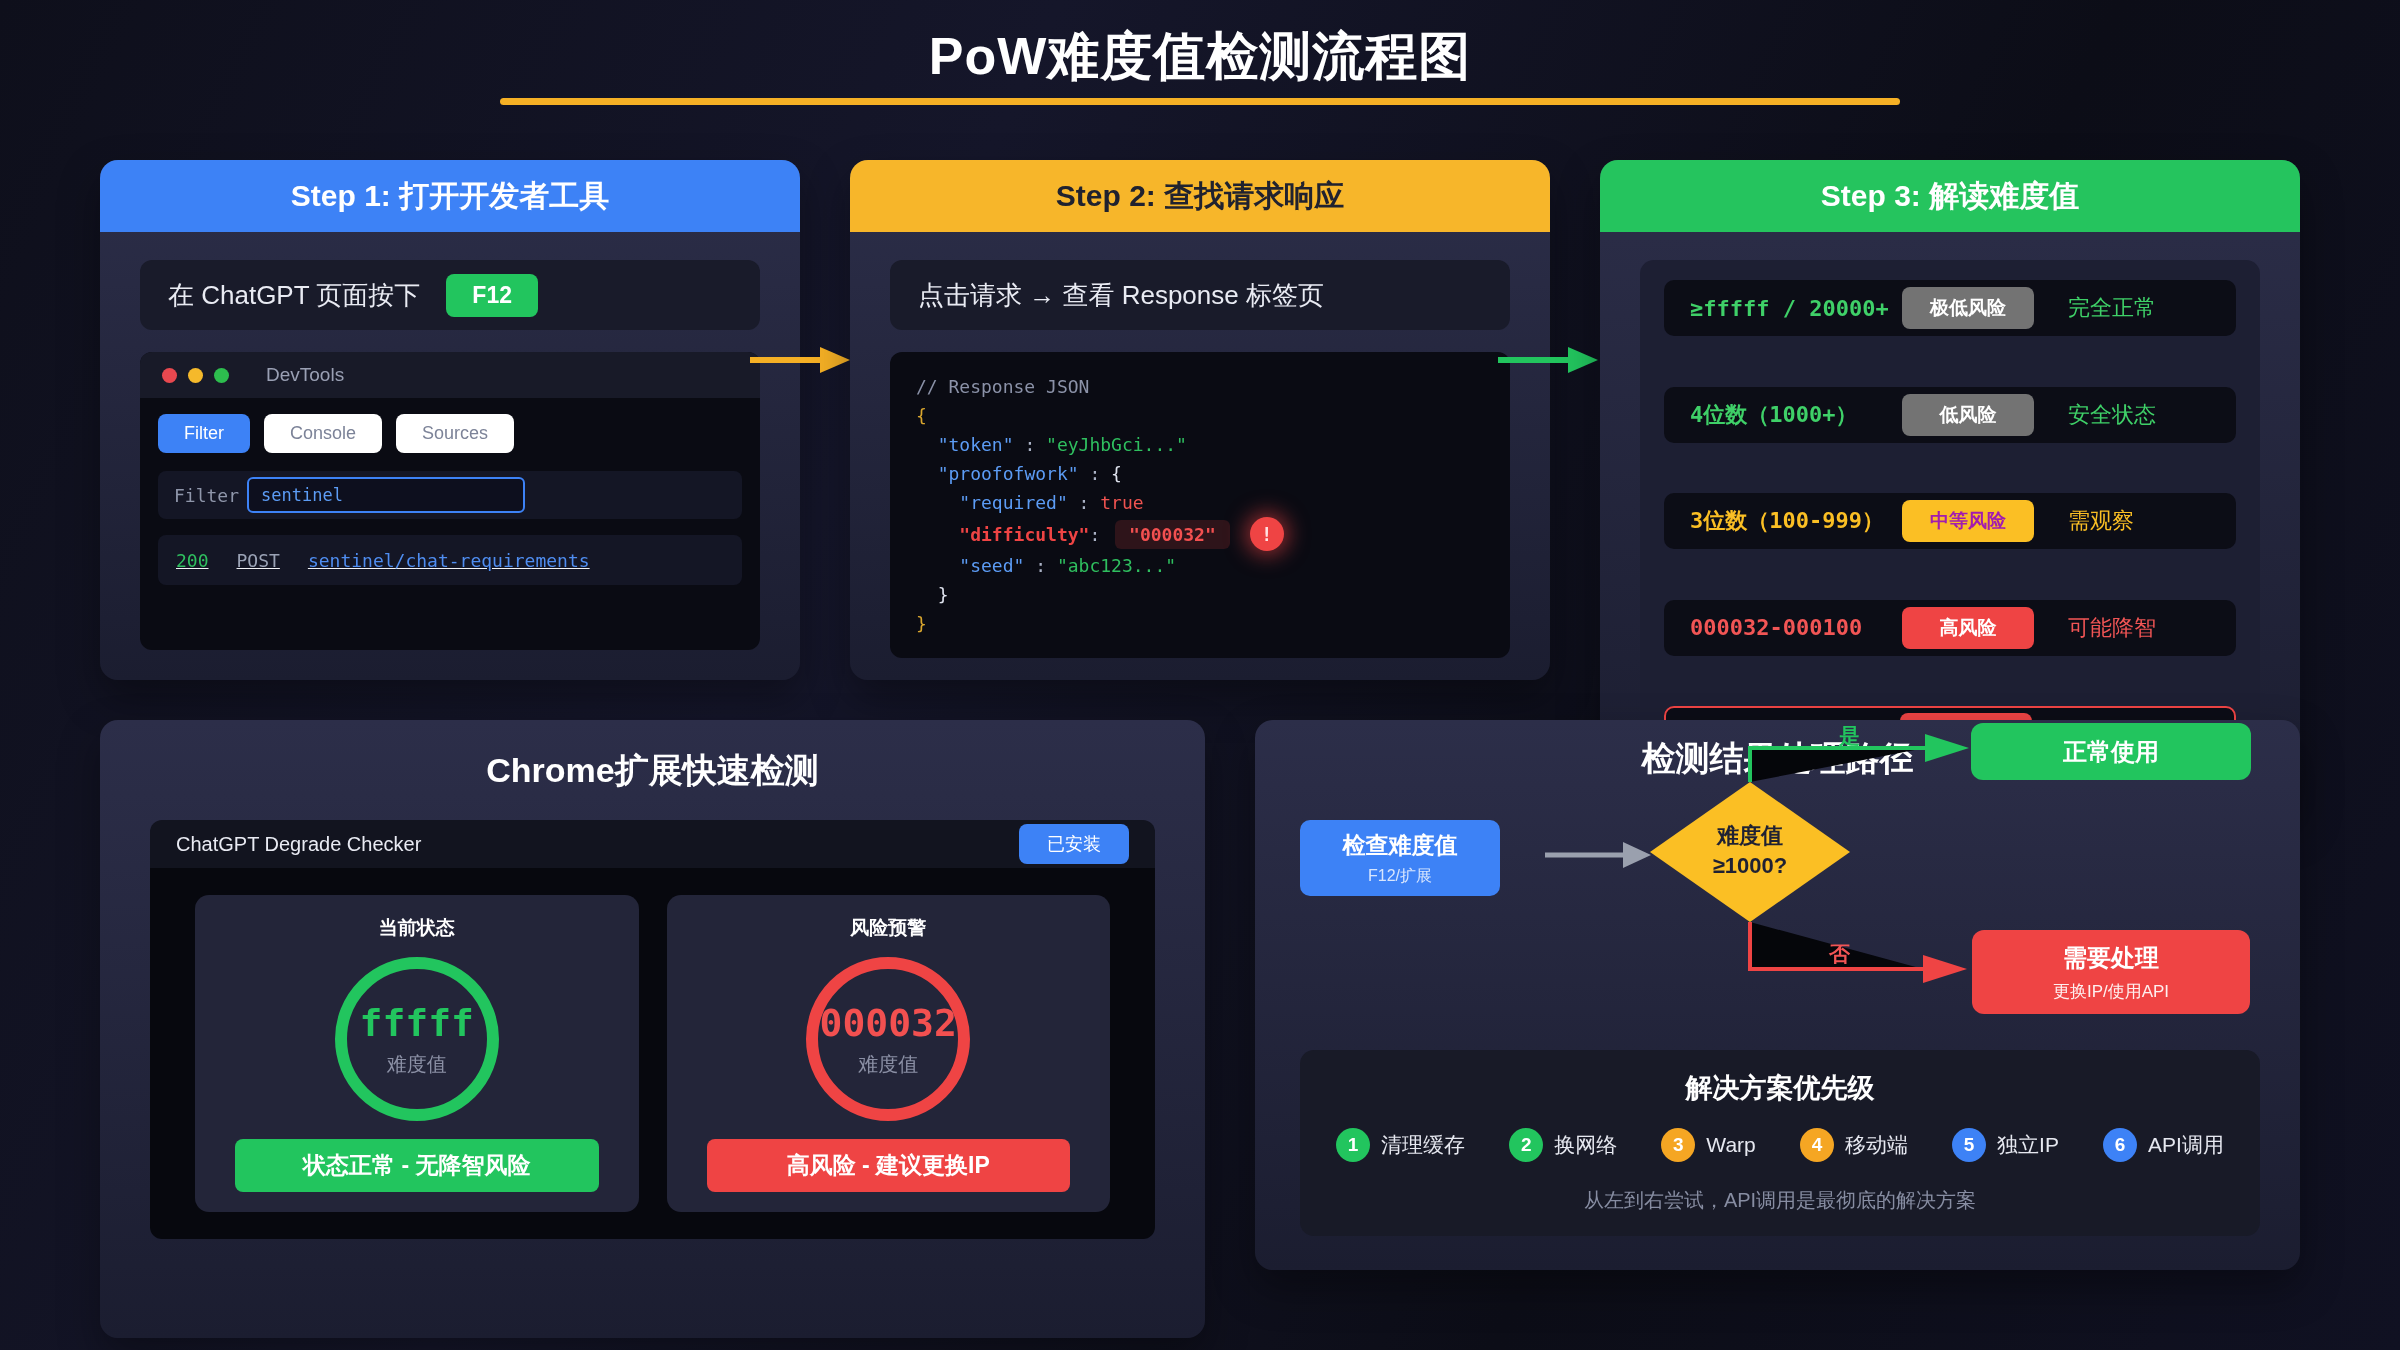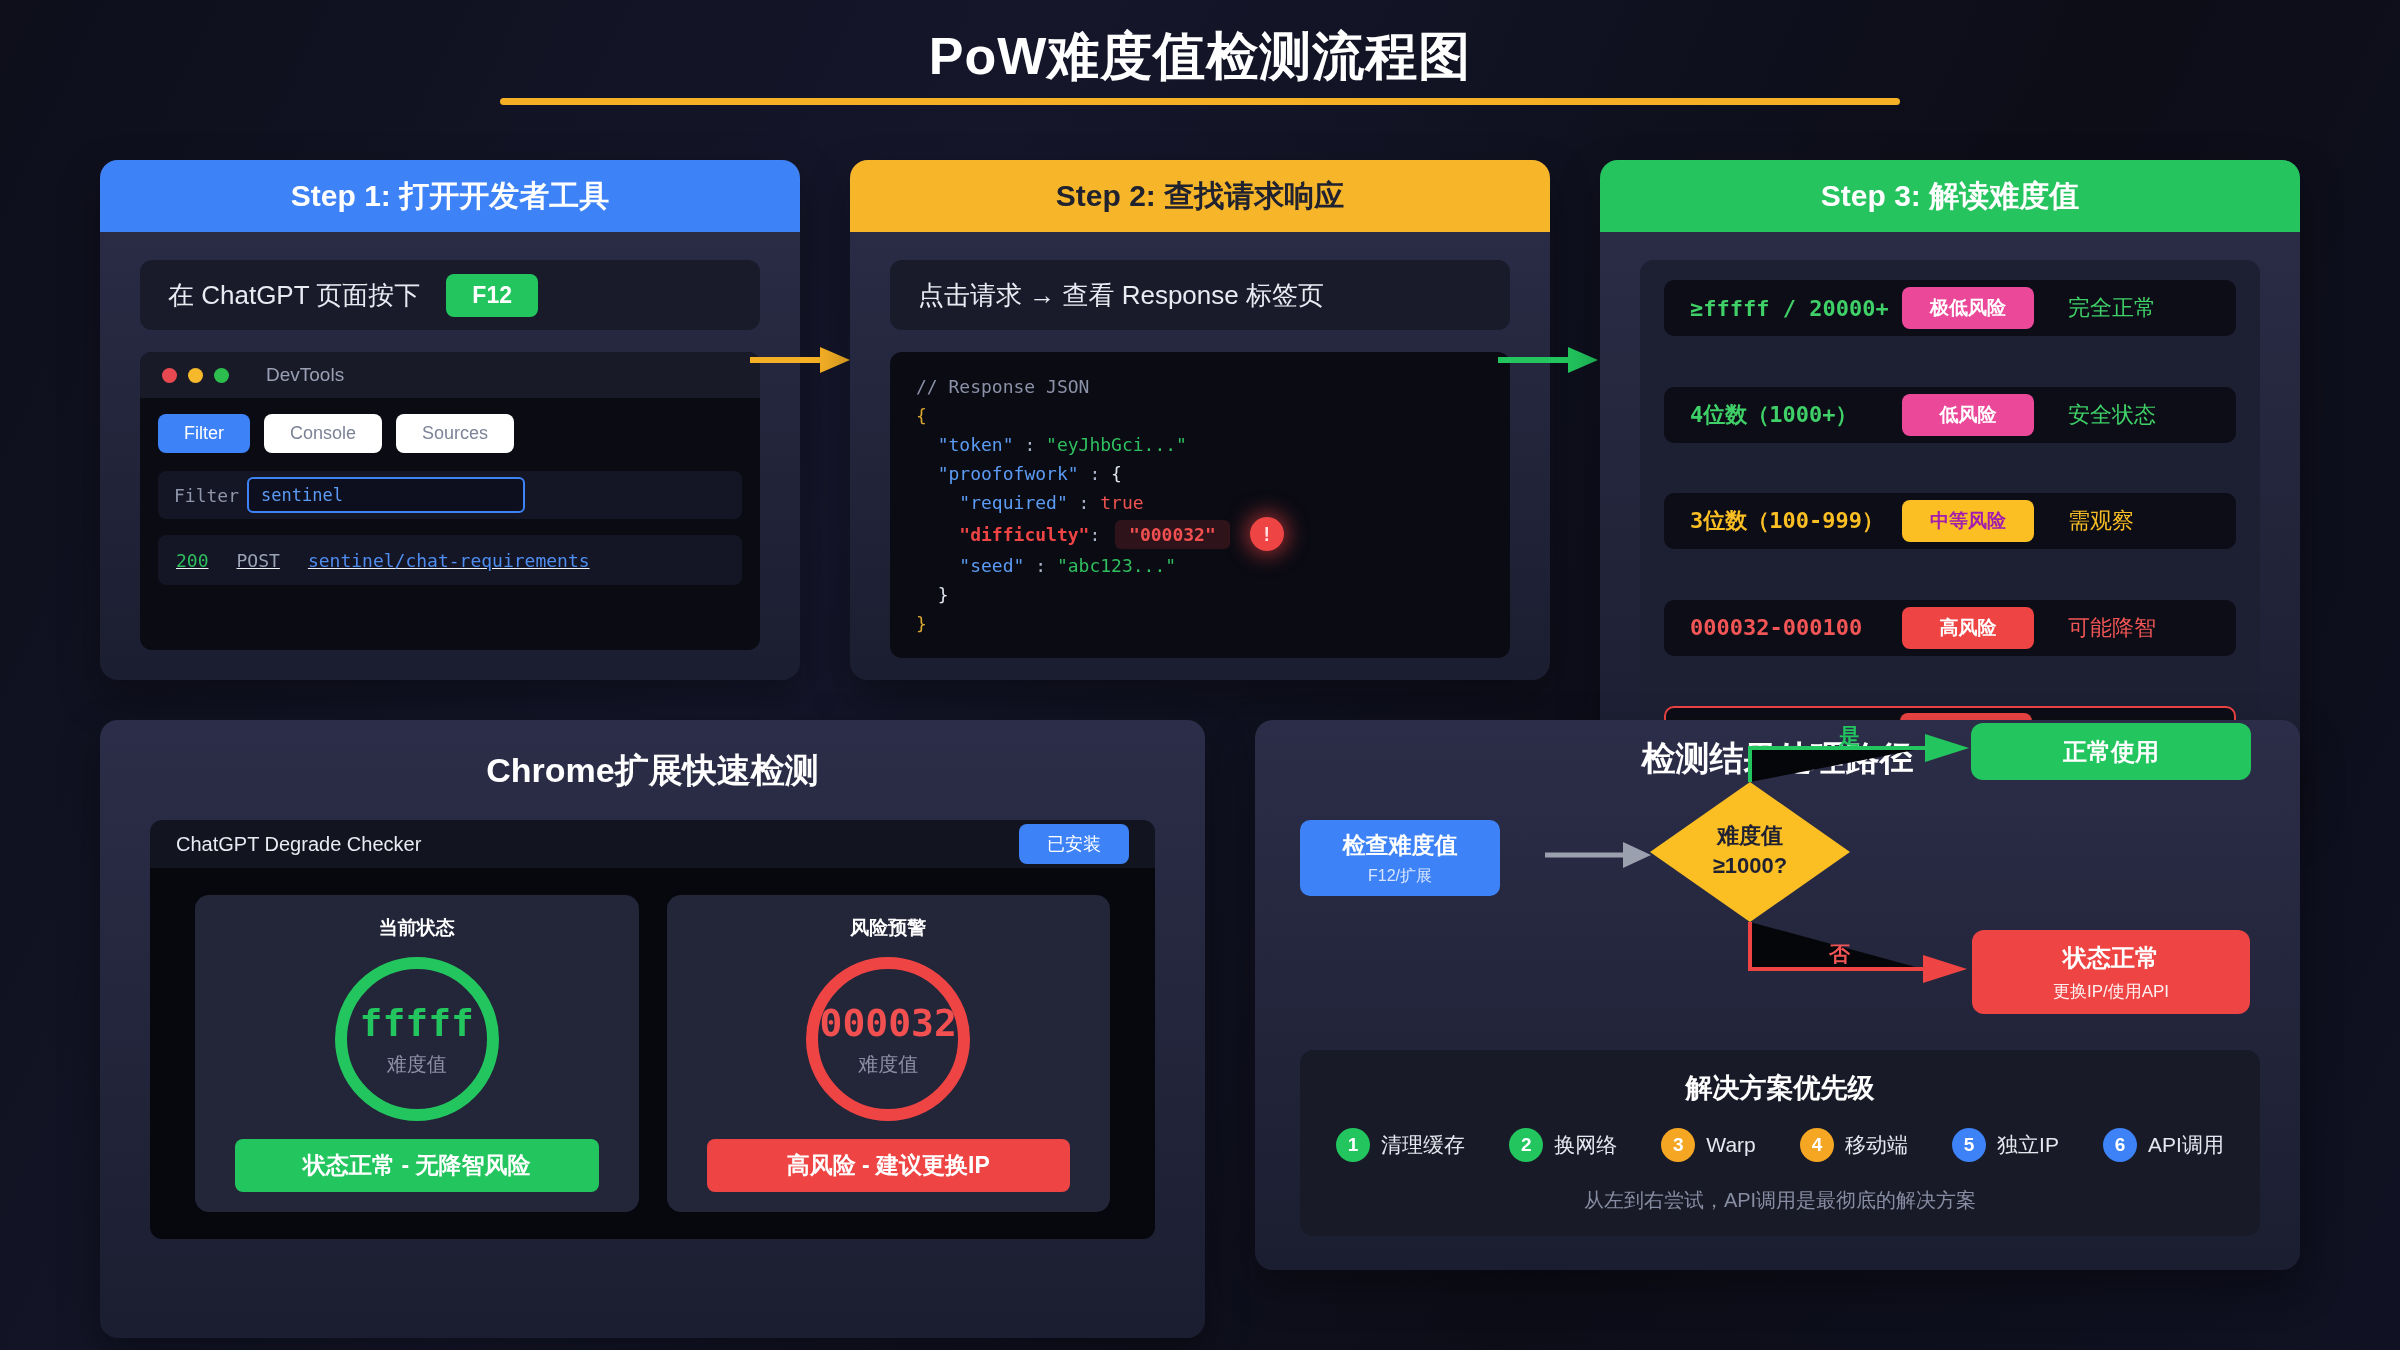--- a/index.html
+++ b/index.html
@@ -82,21 +82,21 @@
     align-items:center;padding:0 26px;box-sizing:border-box;}
   .risk-row.highlight{border:2px solid #ef4444;}
   .risk-range{flex:1;font-size:22px;font-weight:bold;
     font-family:"DejaVu Sans Mono","Liberation Mono",monospace;}
   .risk-badge{min-width:104px;text-align:center;border-radius:8px;padding:8px 14px;
     font-size:19px;font-weight:bold;}
   .risk-status{width:142px;margin-left:34px;font-size:22px;}
   .lv-green .risk-range,.lv-green .risk-status{color:#3fd068;}
   .lv-yellow .risk-range,.lv-yellow .risk-status{color:#fbbf24;}
   .lv-red .risk-range,.lv-red .risk-status{color:#f25555;}
-  .lv-green .risk-badge{background:#ec4899;color:#fff;}
+  .lv-green .risk-badge{background:#737373;color:#fff;}
   .lv-yellow .risk-badge{background:#fbbf24;color:#a21caf;font-family:Liberation Mono, monospace;}
   .lv-red .risk-badge{background:#ef4444;color:#fff;}
 
   
   .bl-title{text-align:center;font-size:34px;font-weight:bold;color:#fff;margin-top:28px;}
   .ext-window{margin:26px 50px 0;}
   .ext-bar{background:#12141f;height:48px;border-radius:12px 12px 0 0;display:flex;
     align-items:center;padding:0 26px;}
   .ext-name{font-size:20px;color:#e9ebf3;}
   .ext-installed{margin-left:auto;background:#3d82f6;color:#fff;border-radius:8px;
@@ -306,21 +306,21 @@
     <div class="diamond-label">
       <div>难度值</div>
       <div>≥1000?</div>
     </div>
 
     <div class="edge-label el-yes">是</div>
     <div class="edge-label el-no">否</div>
 
     <div class="flow-node fn-yes">正常使用</div>
     <div class="flow-node fn-no">
-      <div class="fn-label">状态正常</div>
+      <div class="fn-label">需要处理</div>
       <div class="fn-sub">更换IP/使用API</div>
     </div>
 
     <div class="sol-box">
       <div class="sol-title">解决方案优先级</div>
       <div class="sol-items" id="sol-items">
           <div class="sol-item">
             <span class="sol-num" style="background: rgb(34, 197, 94);">1</span>
             <span class="sol-label">清理缓存</span>
           </div>

